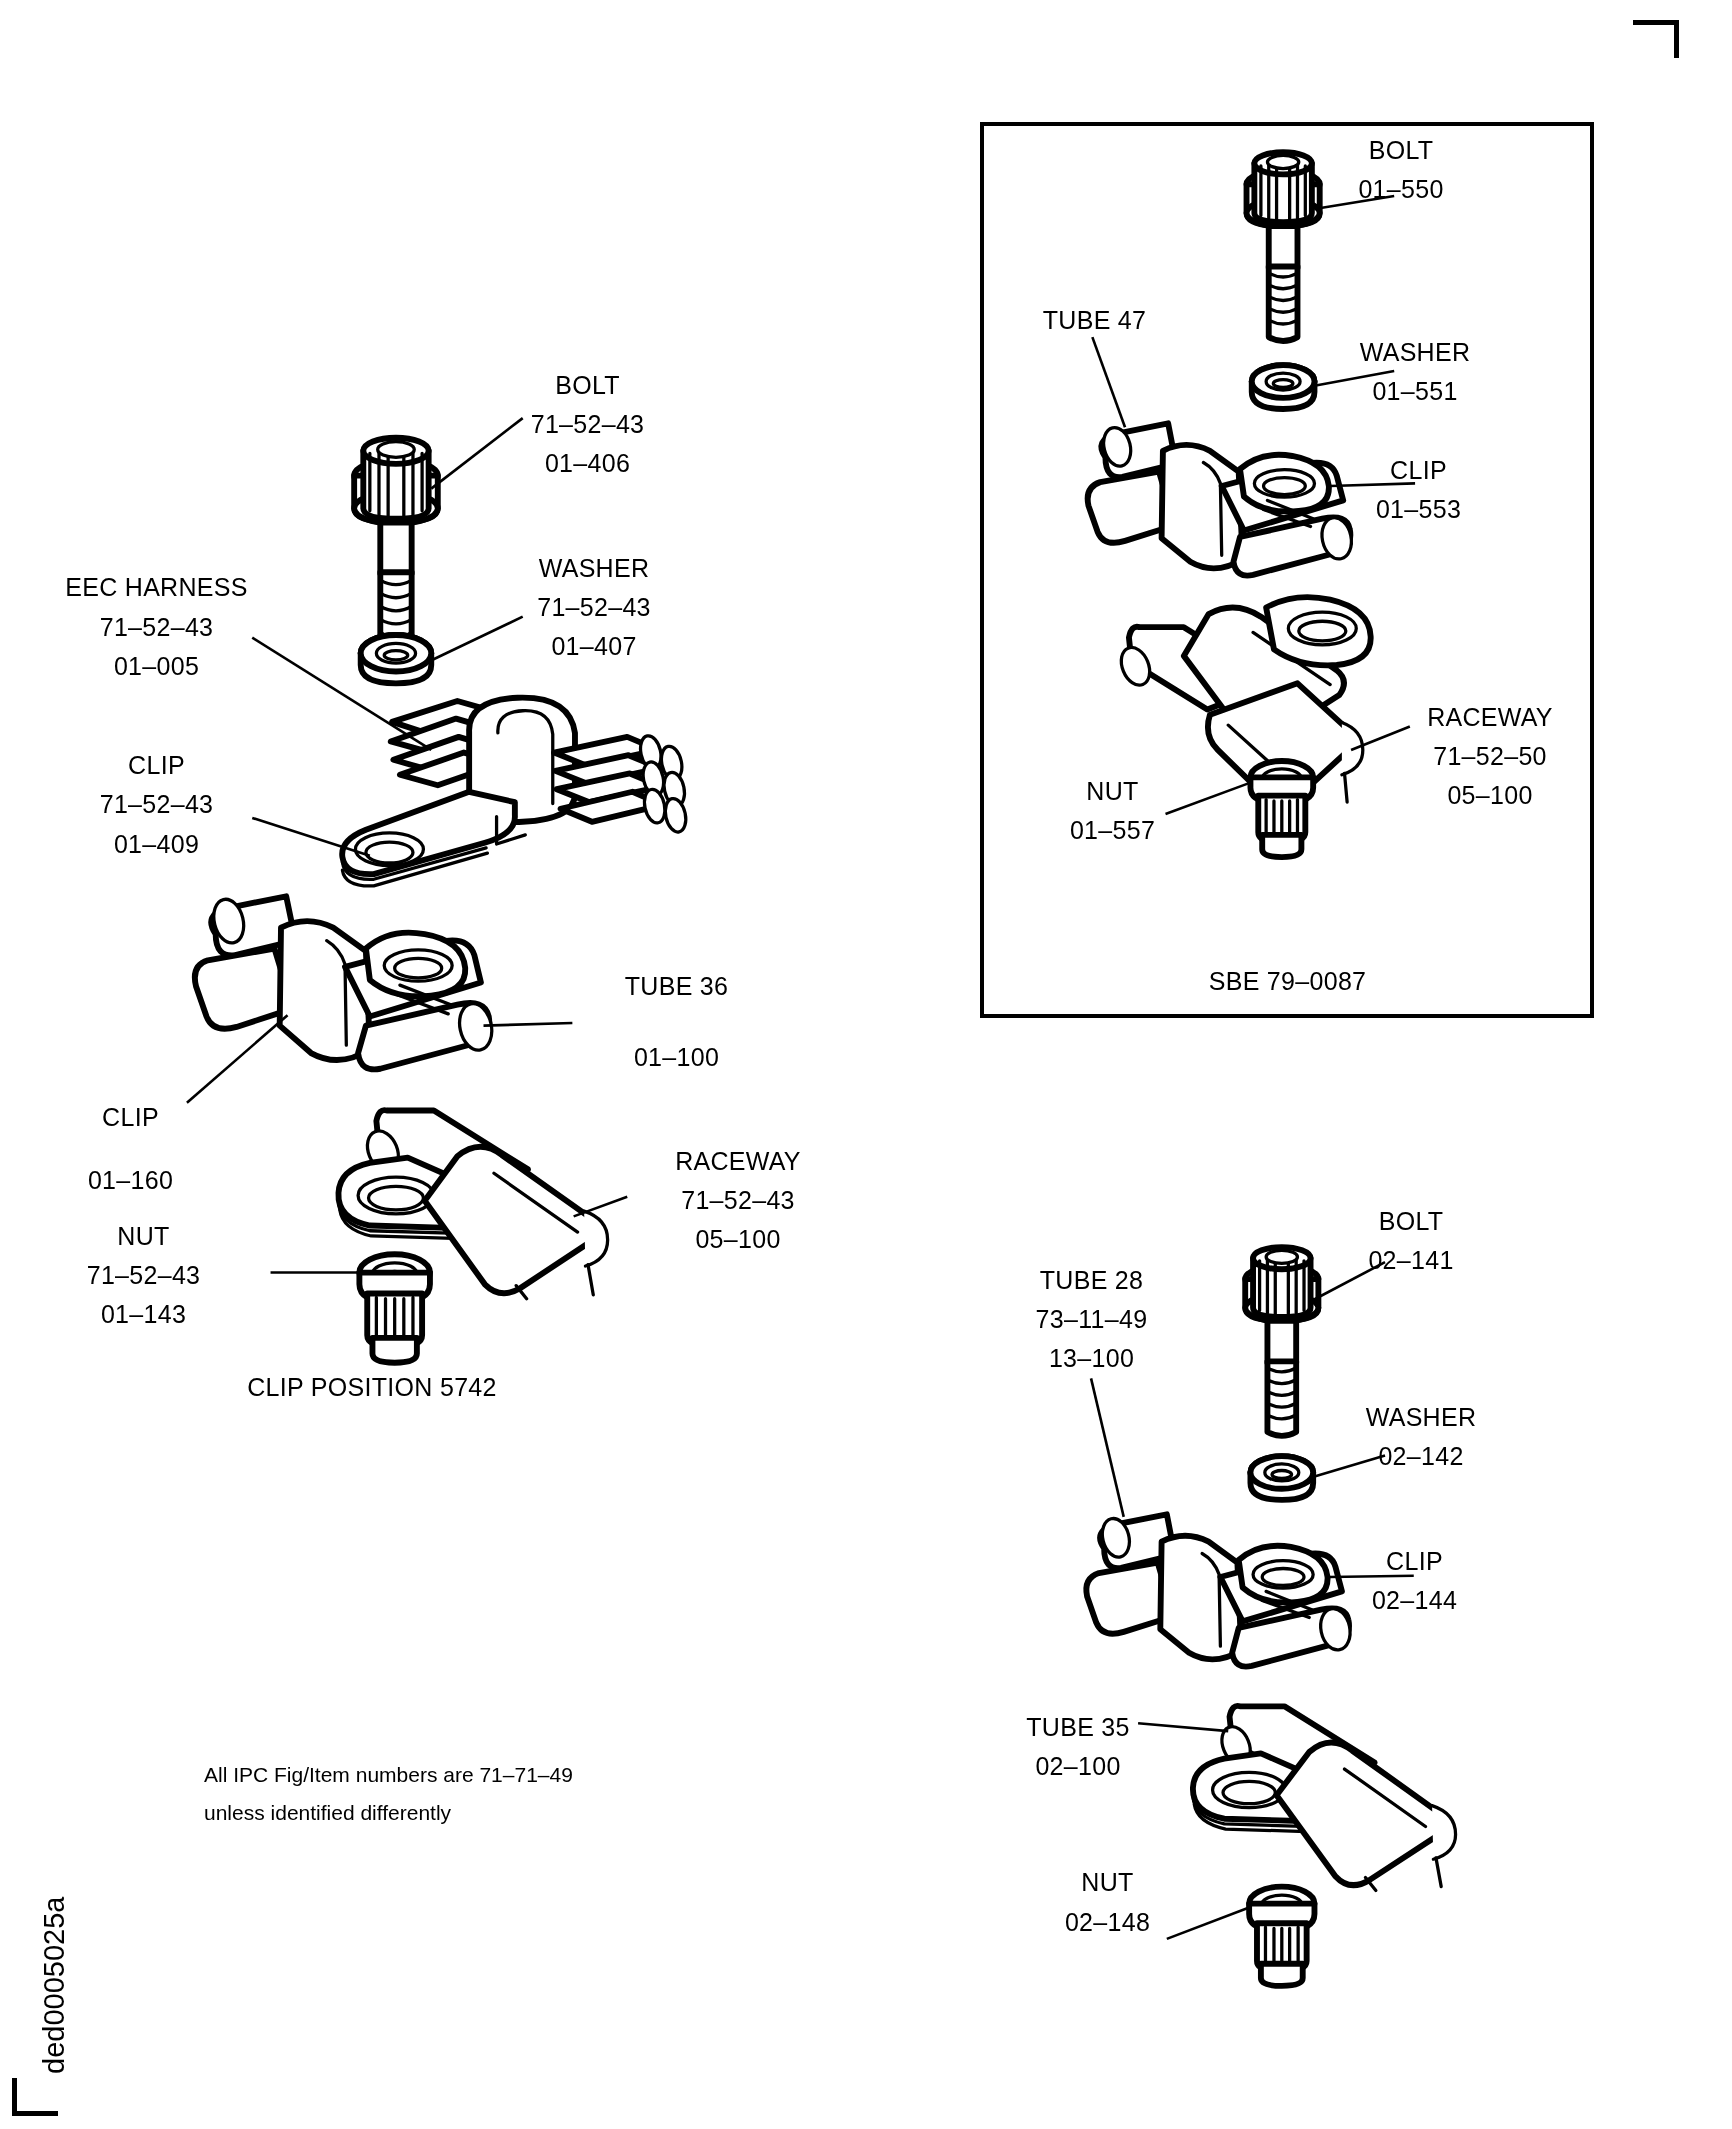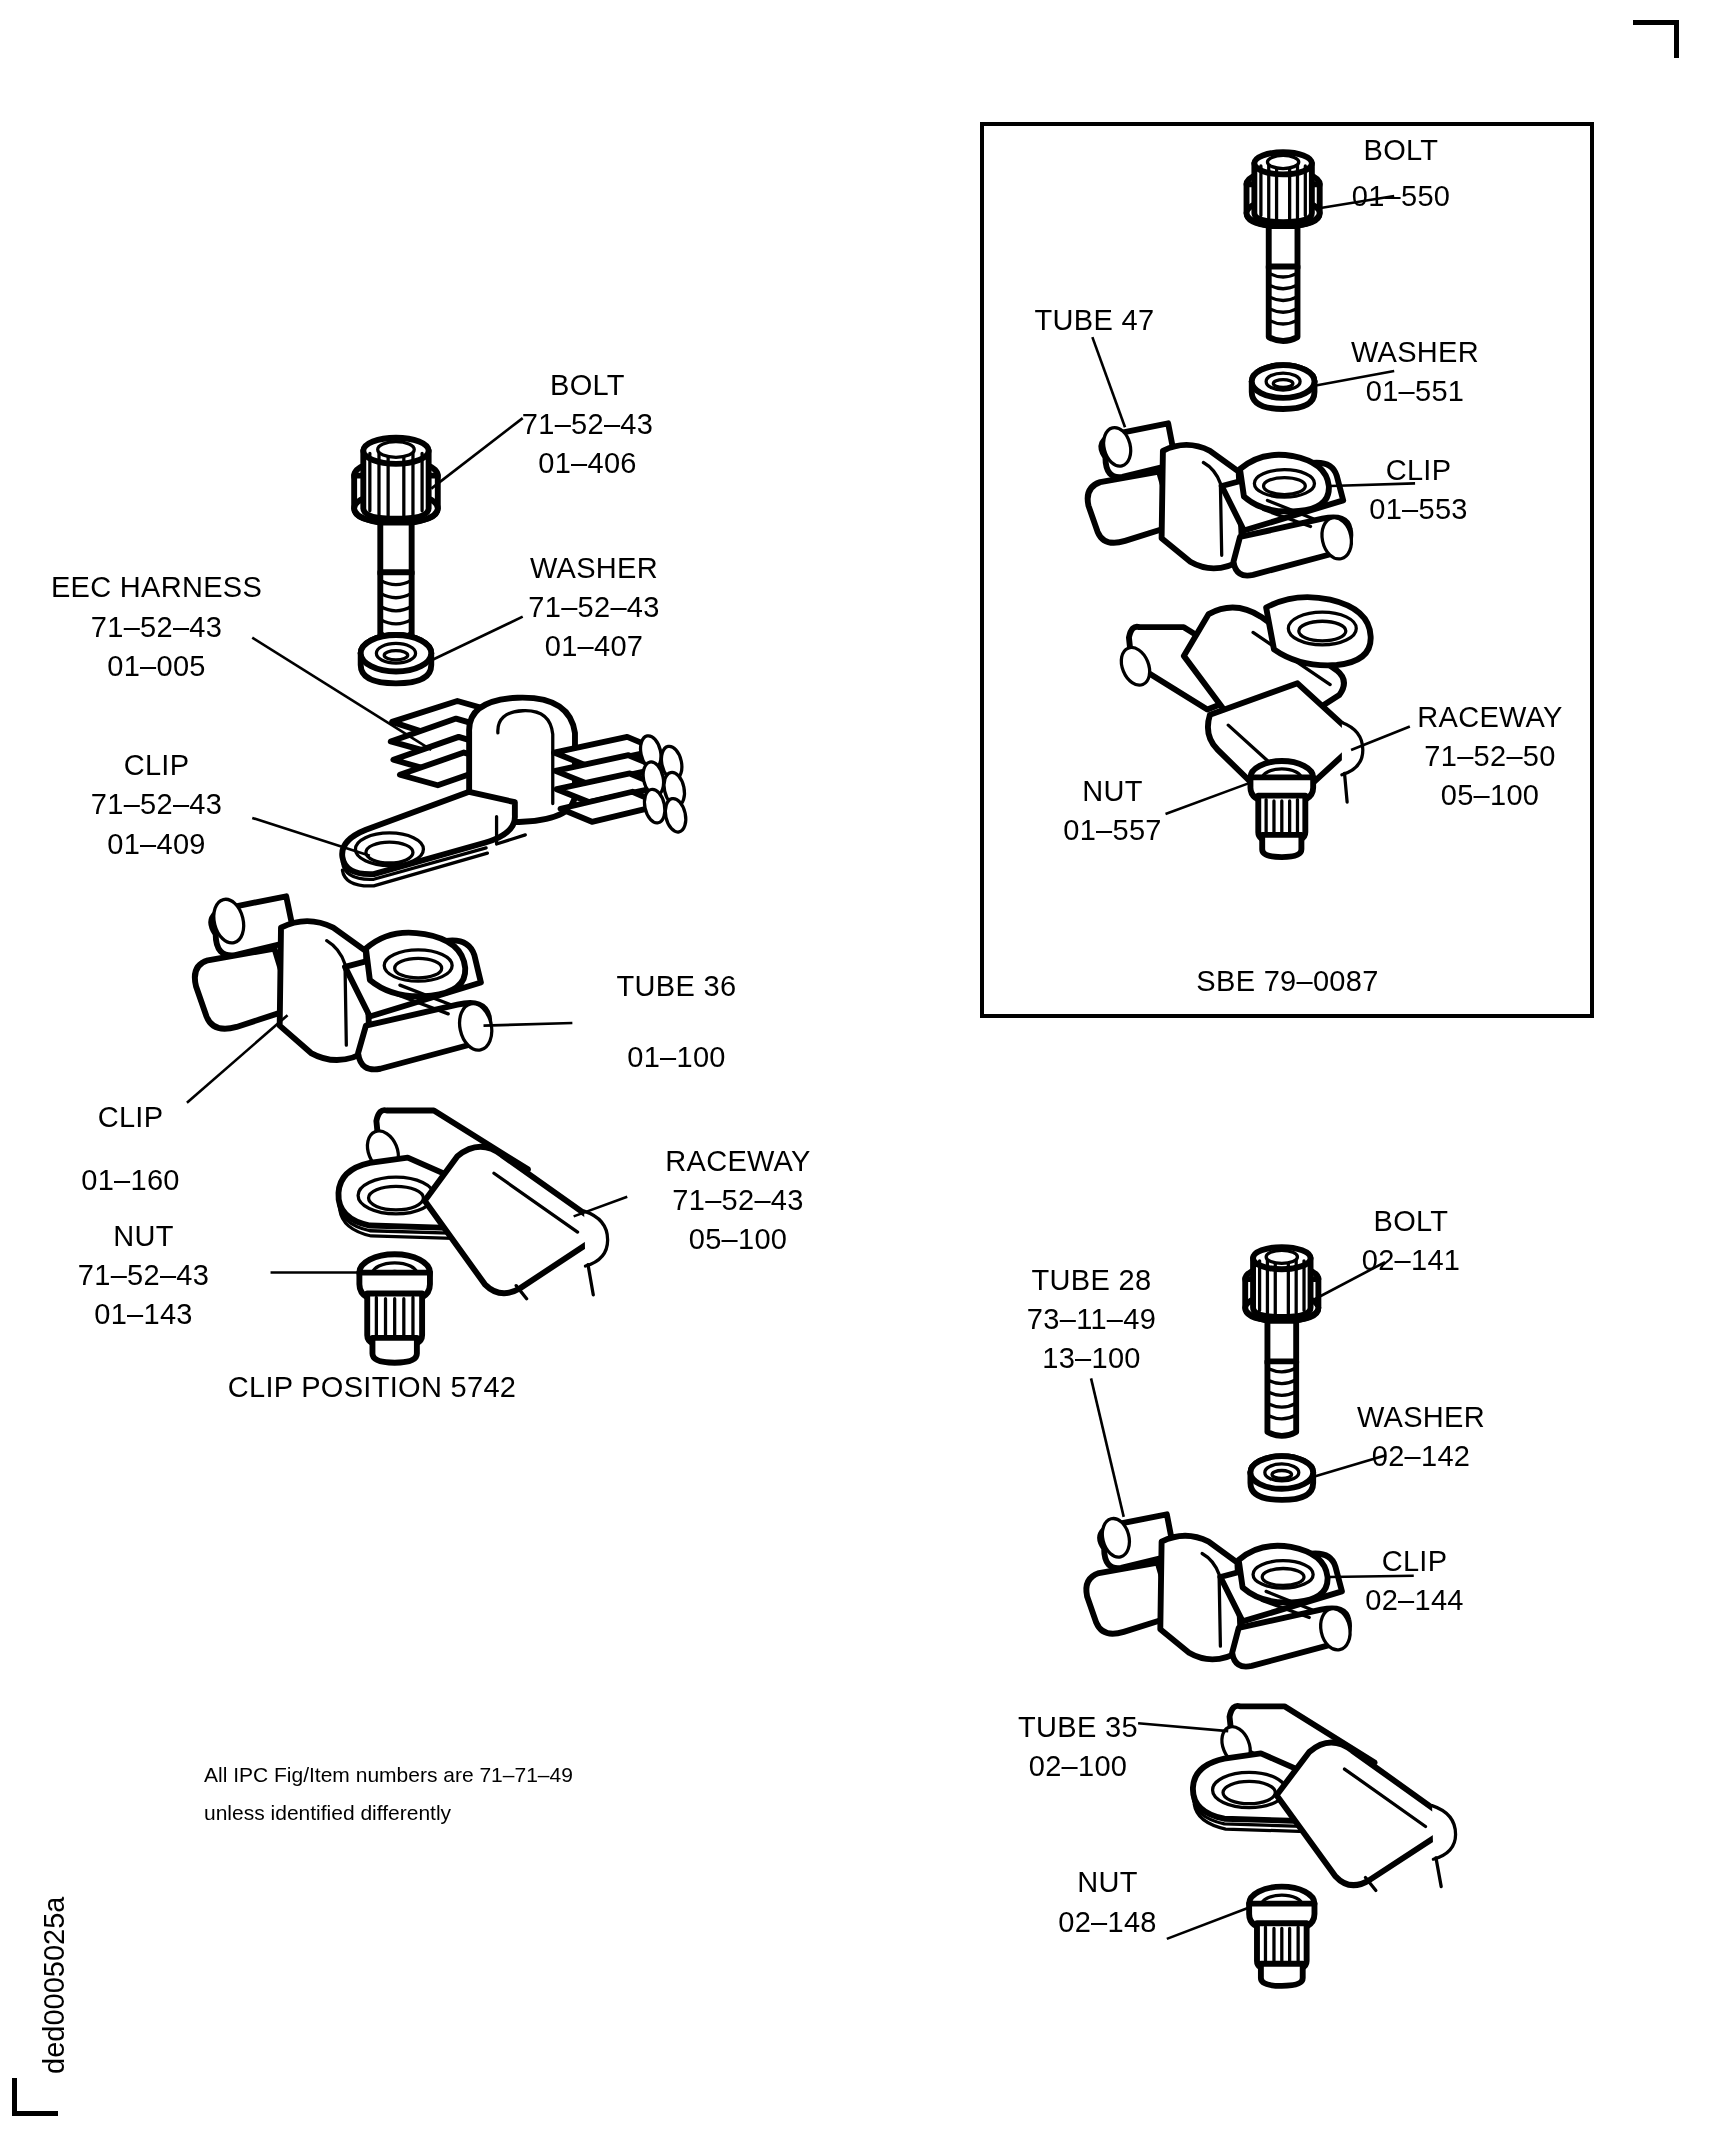--- a/index.html
+++ b/index.html
@@ -9,21 +9,21 @@
   }
   #page{
     position:relative;
     width:1732px;
     height:2129px;
     background:#fff;
     overflow:hidden;
   }
   .lbl{
     position:absolute;
-    font-size:29px;
+    font-size:25px;
     line-height:39px;
     letter-spacing:0.3px;
     white-space:pre;
     color:#000;
   }
   .lbl.c{text-align:center;}
   .note{
     position:absolute;
     font-size:21px;
     line-height:38px;
@@ -358,21 +358,21 @@
   <div class="lbl c" style="left:627px;top:1181px;width:222px;">71–52–43</div>
   <div class="lbl c" style="left:627px;top:1220px;width:222px;">05–100</div>
 
   <div class="lbl c" style="left:39px;top:1217px;width:209px;">NUT</div>
   <div class="lbl c" style="left:39px;top:1256px;width:209px;">71–52–43</div>
   <div class="lbl c" style="left:39px;top:1295px;width:209px;">01–143</div>
 
   <div class="lbl c" style="left:163px;top:1368px;width:418px;">CLIP POSITION 5742</div>
 
   <div class="lbl c" style="left:1303px;top:131px;width:196px;">BOLT</div>
-  <div class="lbl c" style="left:1303px;top:170px;width:196px;margin-top:7px;">01–550</div>
+  <div class="lbl c" style="left:1303px;top:170px;width:196px;">01–550</div>
 
   <div class="lbl c" style="left:1307px;top:333px;width:216px;">WASHER</div>
   <div class="lbl c" style="left:1307px;top:372px;width:216px;">01–551</div>
 
   <div class="lbl c" style="left:993px;top:301px;width:203px;">TUBE 47</div>
 
   <div class="lbl c" style="left:1337px;top:451px;width:163px;">CLIP</div>
   <div class="lbl c" style="left:1337px;top:490px;width:163px;">01–553</div>
 
   <div class="lbl c" style="left:1379px;top:698px;width:222px;">RACEWAY</div>

